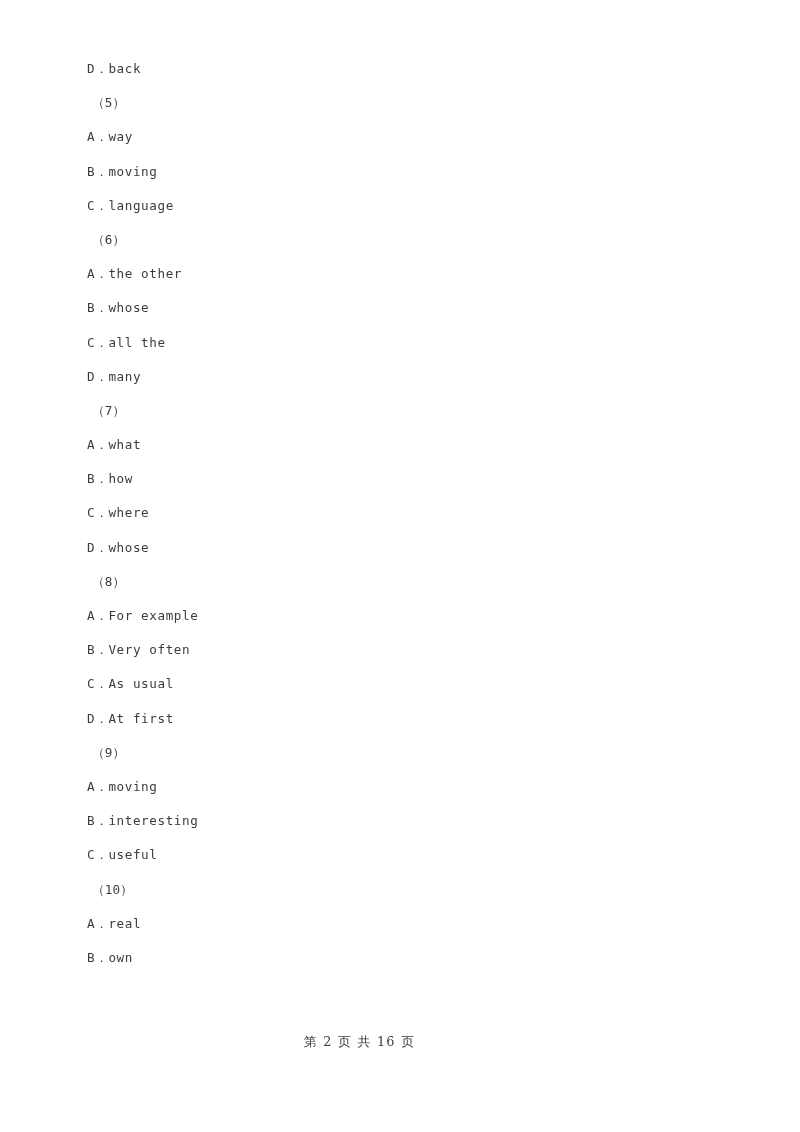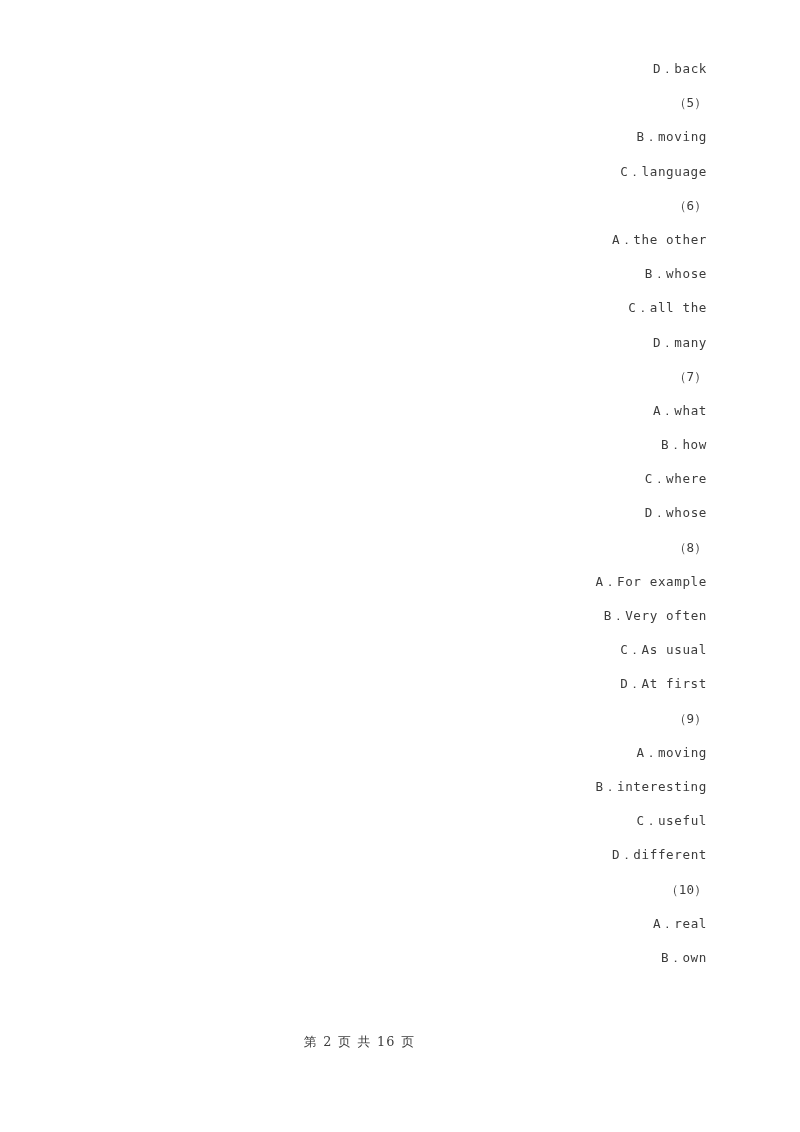--- a/index.html
+++ b/index.html
@@ -16,21 +16,20 @@
     overflow: hidden;
     font-family: "DejaVu Sans Mono", "Liberation Mono", monospace;
     color: #3a3a3a;
     -webkit-font-smoothing: antialiased;
   }
   .content {
     position: absolute;
     left: 87px;
     top: 52px;
     width: 620px;
-    text-align: right;
   }
   .line {
     height: 34.2px;
     line-height: 34.2px;
     font-size: 12.6px;
     letter-spacing: 0.6px;
     white-space: pre;
     color: #3c3c3c;
   }
   .line.option {
@@ -54,20 +53,21 @@
   }
 </style>
 </head>
 <body>
 
 <div class="page">
 
   <div class="content">
       <div class="line option">D．back</div>
       <div class="line qnum">（5）</div>
+      <div class="line option">A．way</div>
       <div class="line option">B．moving</div>
       <div class="line option">C．language</div>
       <div class="line qnum">（6）</div>
       <div class="line option">A．the other</div>
       <div class="line option">B．whose</div>
       <div class="line option">C．all the</div>
       <div class="line option">D．many</div>
       <div class="line qnum">（7）</div>
       <div class="line option">A．what</div>
       <div class="line option">B．how</div>
@@ -75,21 +75,20 @@
       <div class="line option">D．whose</div>
       <div class="line qnum">（8）</div>
       <div class="line option">A．For example</div>
       <div class="line option">B．Very often</div>
       <div class="line option">C．As usual</div>
       <div class="line option">D．At first</div>
       <div class="line qnum">（9）</div>
       <div class="line option">A．moving</div>
       <div class="line option">B．interesting</div>
       <div class="line option">C．useful</div>
-      <div class="line option">D．different</div>
       <div class="line qnum">（10）</div>
       <div class="line option">A．real</div>
       <div class="line option">B．own</div>
     </div>
 
   <div class="footer">第 2 页 共 16 页</div>
 
 </div>
 
 </body></html>

